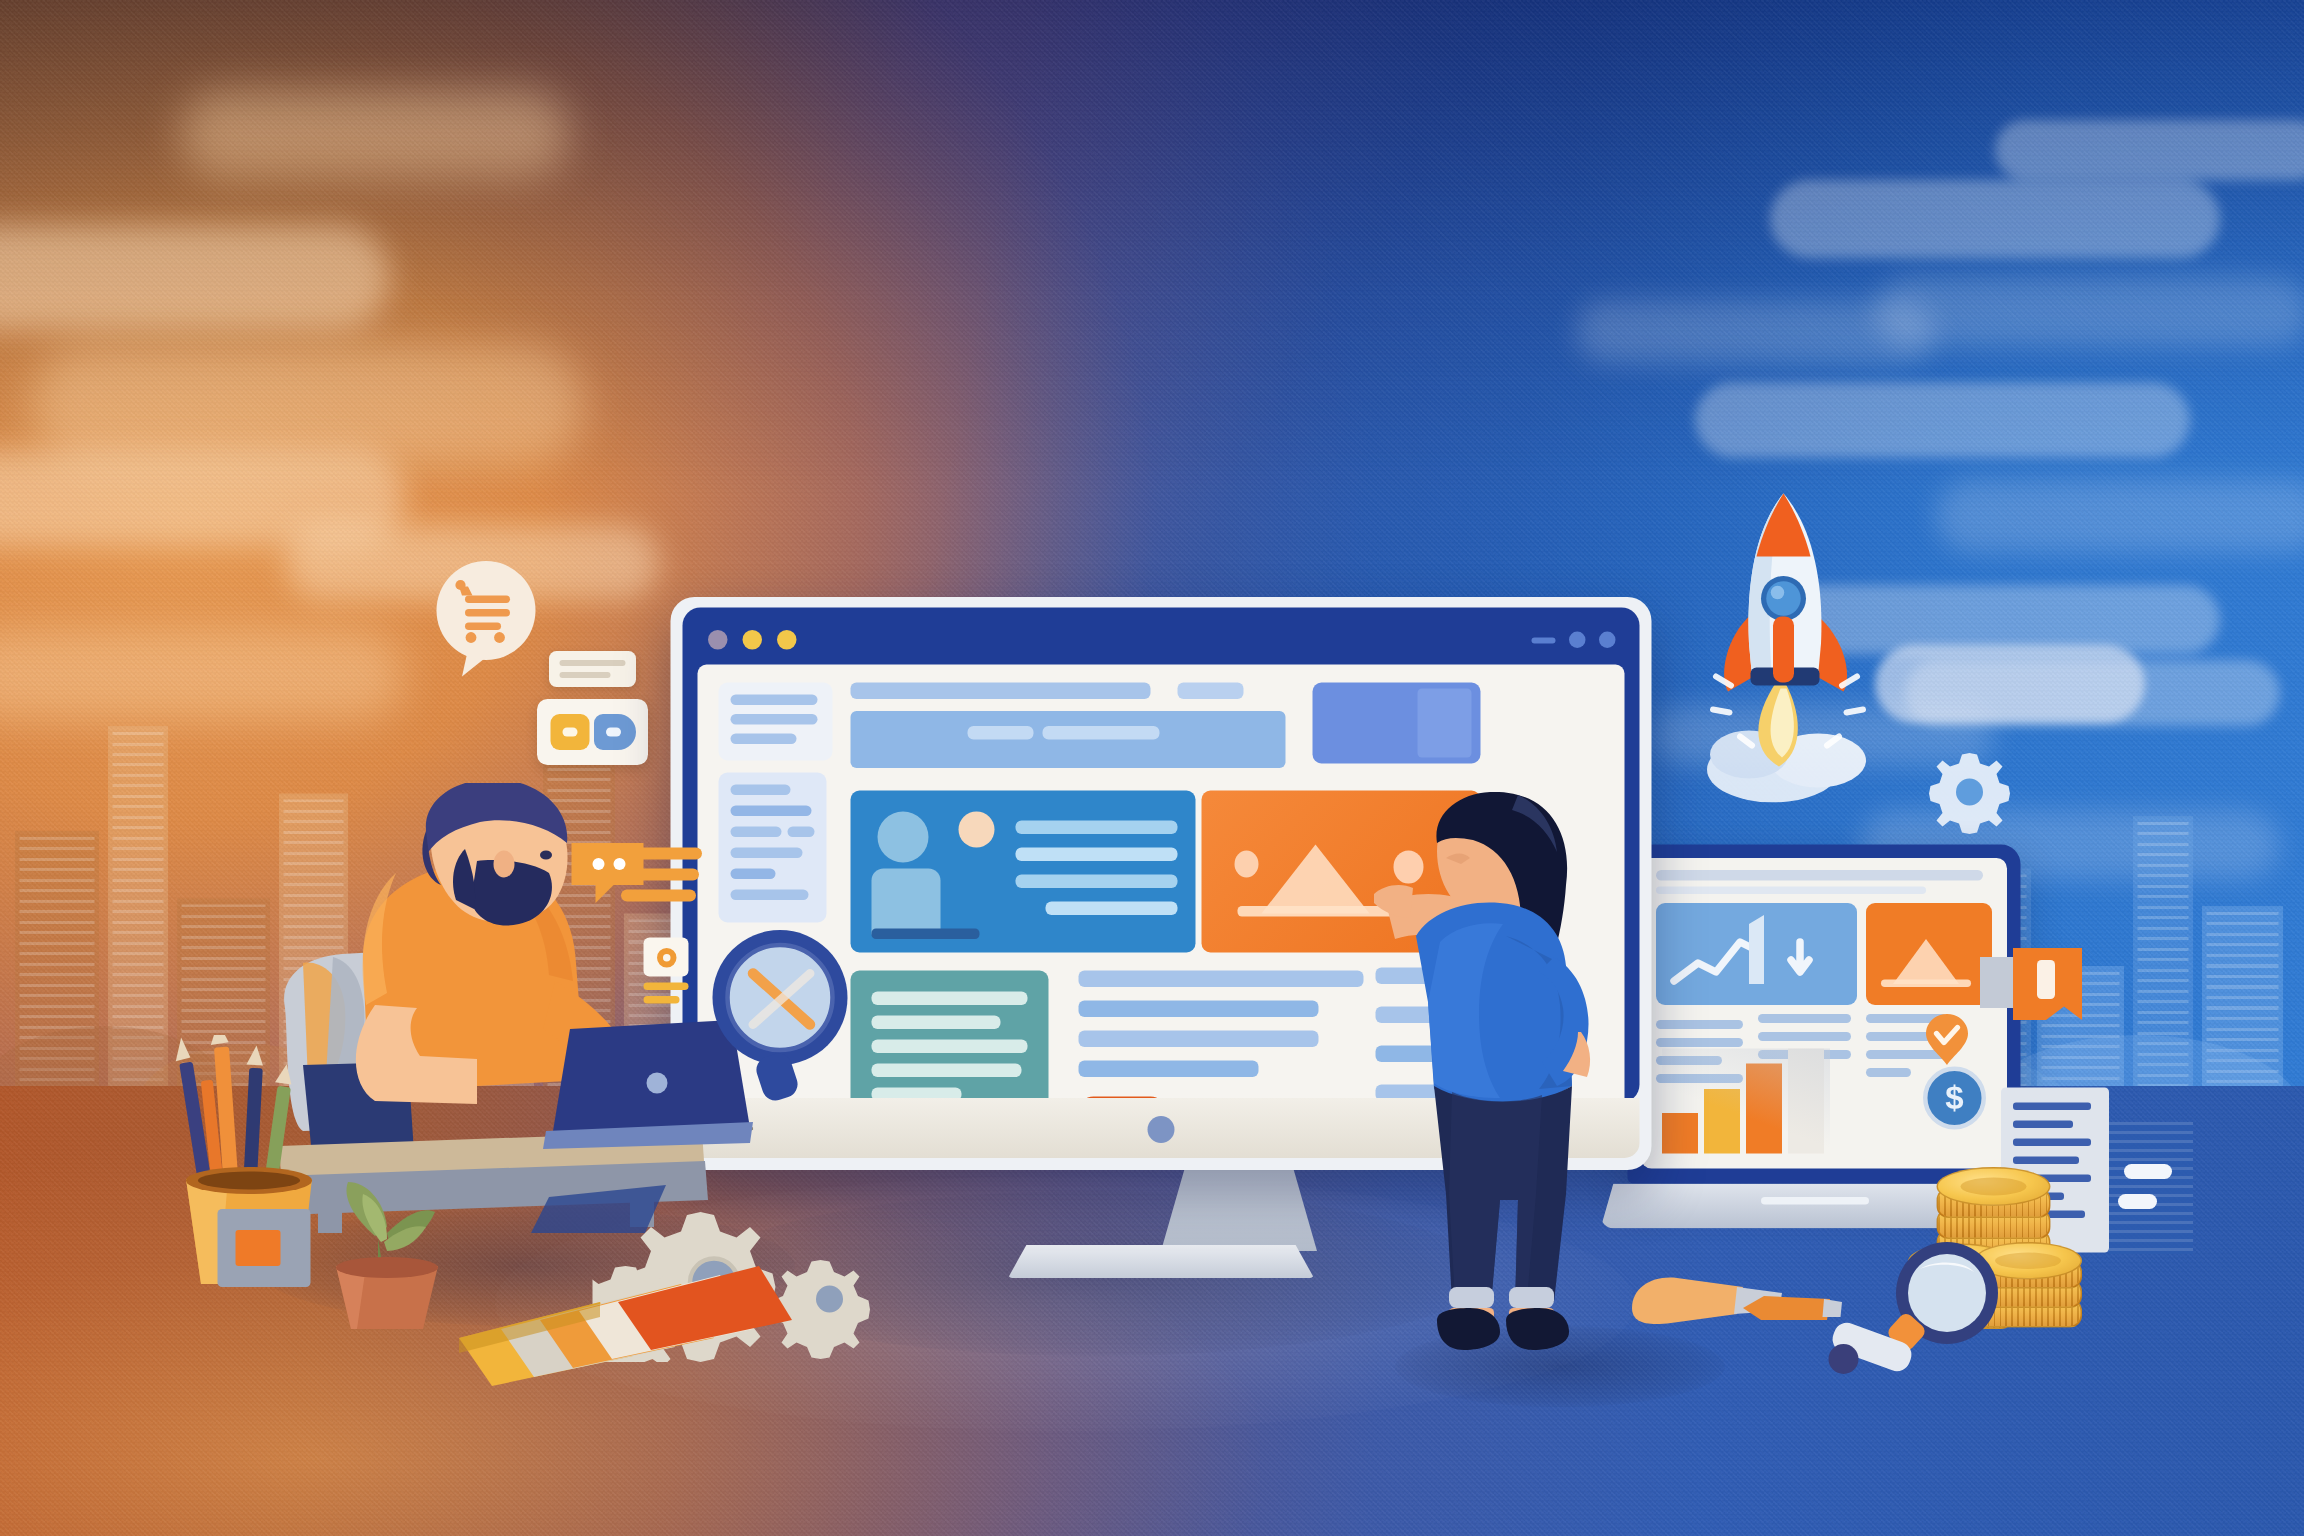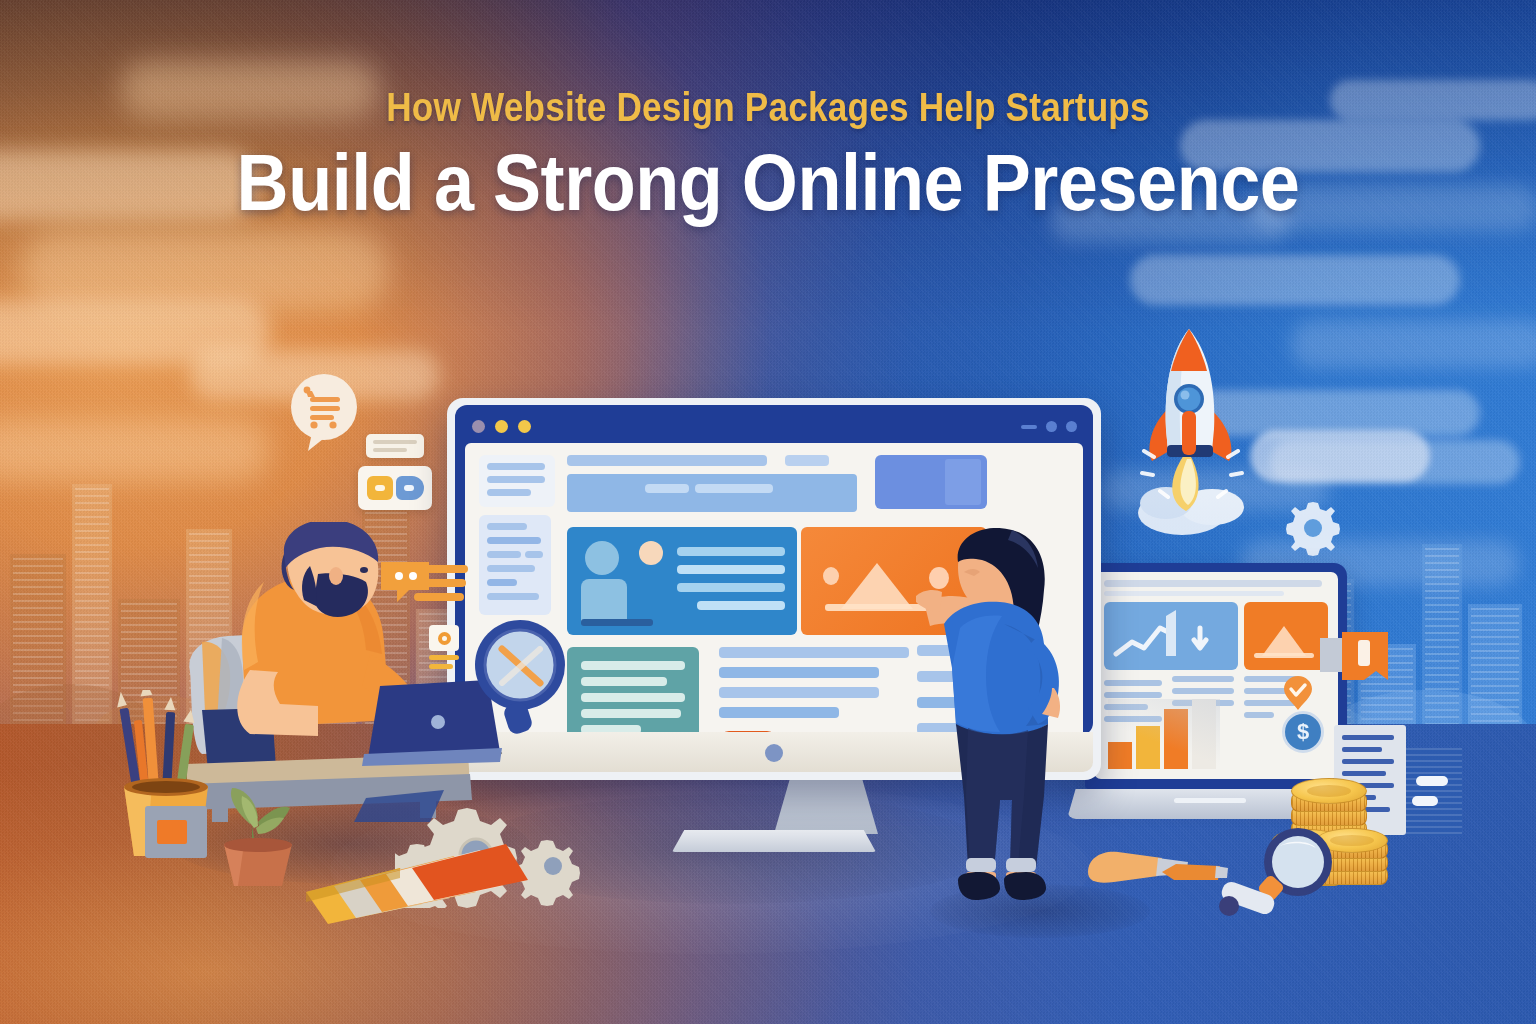--- a/index.html
+++ b/index.html
@@ -793,21 +793,17 @@
       <rect x="58" y="344" width="30" height="9" rx="3" fill="#f2b184"></rect>
       <rect x="98" y="344" width="30" height="9" rx="3" fill="#f2b184"></rect>
 
       <path d="M50 352 C50 346 60 344 72 344 C86 344 92 352 92 360 C92 368 80 372 68 372 C56 372 50 364 50 352 Z" fill="#121834"></path>
       <path d="M96 352 C96 346 106 344 118 344 C132 344 138 352 138 360 C138 368 126 372 114 372 C102 372 96 364 96 352 Z" fill="#121834"></path>
 
       <path d="M56 44 C62 40 68 40 72 44 L66 48 Z" fill="#e09a6d" opacity="0.6"></path>
     </svg>
   </div>
 
-  <div class="titles">
-    <div class="title-eyebrow">How Website Design Packages Help Startups</div>
-    <div class="title-main">Build a Strong Online Presence</div>
-  </div>
 
   <div class="grain"></div>
   <div class="grain2"></div>
 
 </div>
 
 </body></html>

